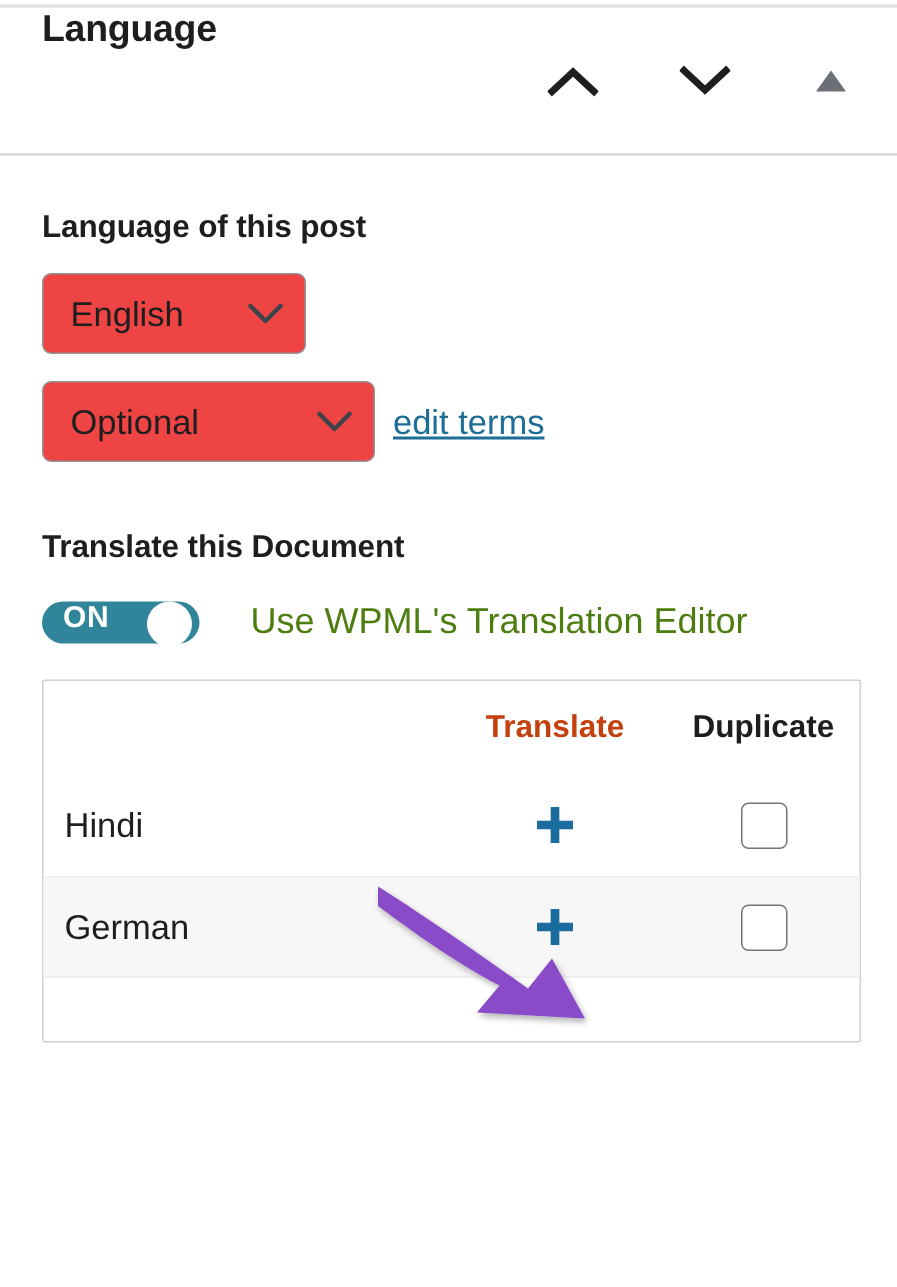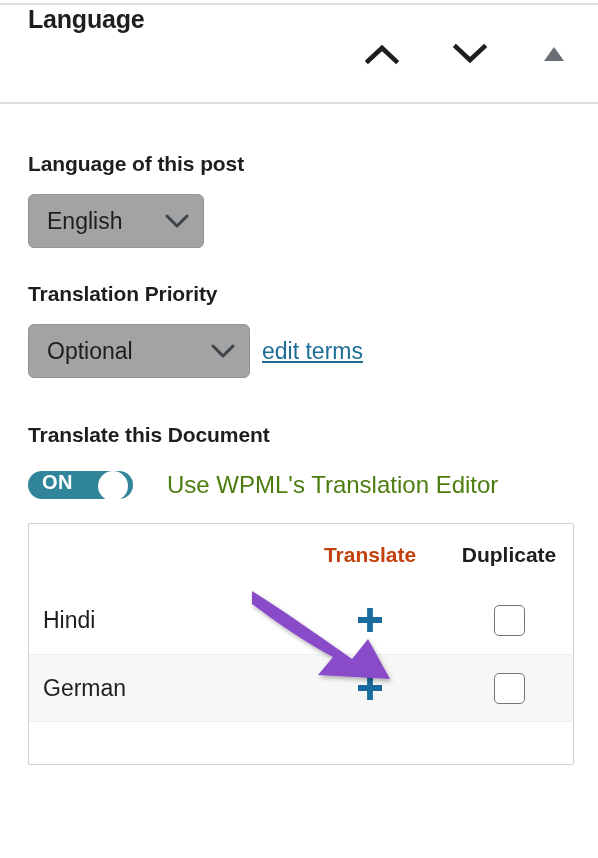--- a/index.html
+++ b/index.html
@@ -58,21 +58,21 @@
     padding: 0;
   }
   .hdr-btn.first { margin-right: 32px; }
   .hdr-btn.second { margin-right: 28px; }
   .hdr-btn.third { margin-right: 16px; }
 
   
   .panel-body {
     position: absolute;
     top: 104px; left: 0; right: 0; bottom: 0;
-    padding: 12px 28px;
+    padding: 0 28px;
   }
   .field-label {
     font-size: 21px;
     font-weight: bold;
     color: #1e1e1e;
     letter-spacing: -0.1px;
   }
   .lang-label { margin-top: 36px; }
   .prio-label { margin-top: 34px; }
   .doc-label  { margin-top: 45px; }
@@ -83,21 +83,21 @@
     align-items: center;
     margin-top: 18px;
   }
   .fake-select {
     display: inline-flex;
     align-items: center;
     justify-content: space-between;
     height: 54px;
     border: 1px solid #949494;
     border-radius: 6px;
-    background: #a3a3a3;
+    background: #ef4444;
     padding: 0 14px 0 18px;
     cursor: pointer;
     font-size: 23px;
     color: #1e1e1e;
   }
   .fake-select.lang  { width: 176px; }
   .fake-select.prio  { width: 222px; }
   .fake-select .sel-value { white-space: nowrap; }
   .fake-select .caret { margin-left: 12px; display: flex; align-items: center; }
 
@@ -246,21 +246,20 @@
     <div class="fake-select lang">
       <span class="sel-value">English</span>
       <span class="caret">
         <svg width="24" height="15" viewBox="0 0 24 15">
           <path d="M2 2 L12 12 L22 2" fill="none" stroke="#3c434a" stroke-width="3" stroke-linecap="round" stroke-linejoin="round"></path>
         </svg>
       </span>
     </div>
   </div>
 
-  <div class="field-label prio-label">Translation Priority</div>
   <div class="select-row">
     <div class="fake-select prio">
       <span class="sel-value">Optional</span>
       <span class="caret">
         <svg width="24" height="15" viewBox="0 0 24 15">
           <path d="M2 2 L12 12 L22 2" fill="none" stroke="#3c434a" stroke-width="3" stroke-linecap="round" stroke-linejoin="round"></path>
         </svg>
       </span>
     </div>
     <a class="edit-terms" href="#">edit terms</a>

